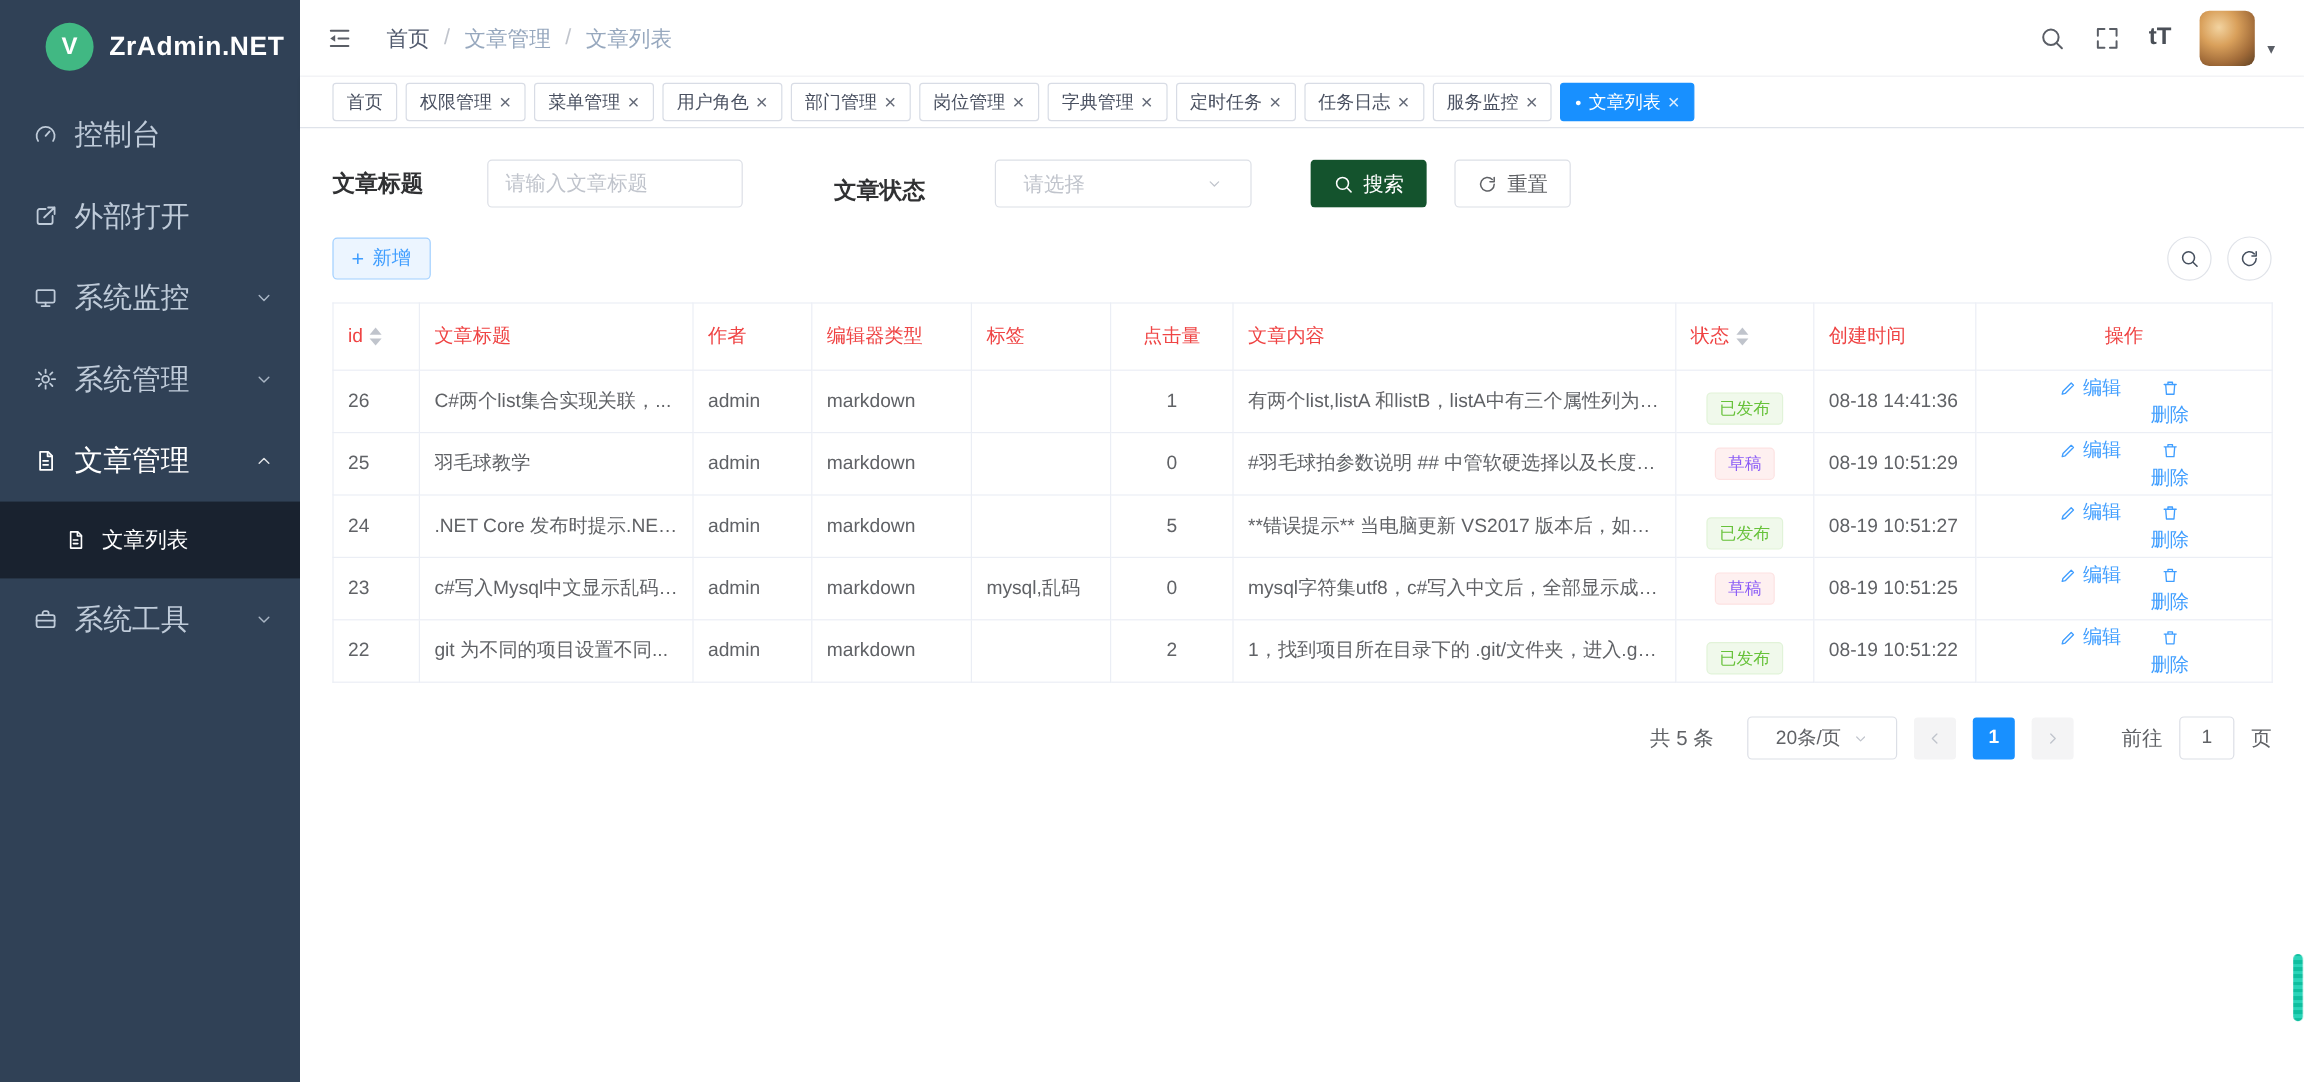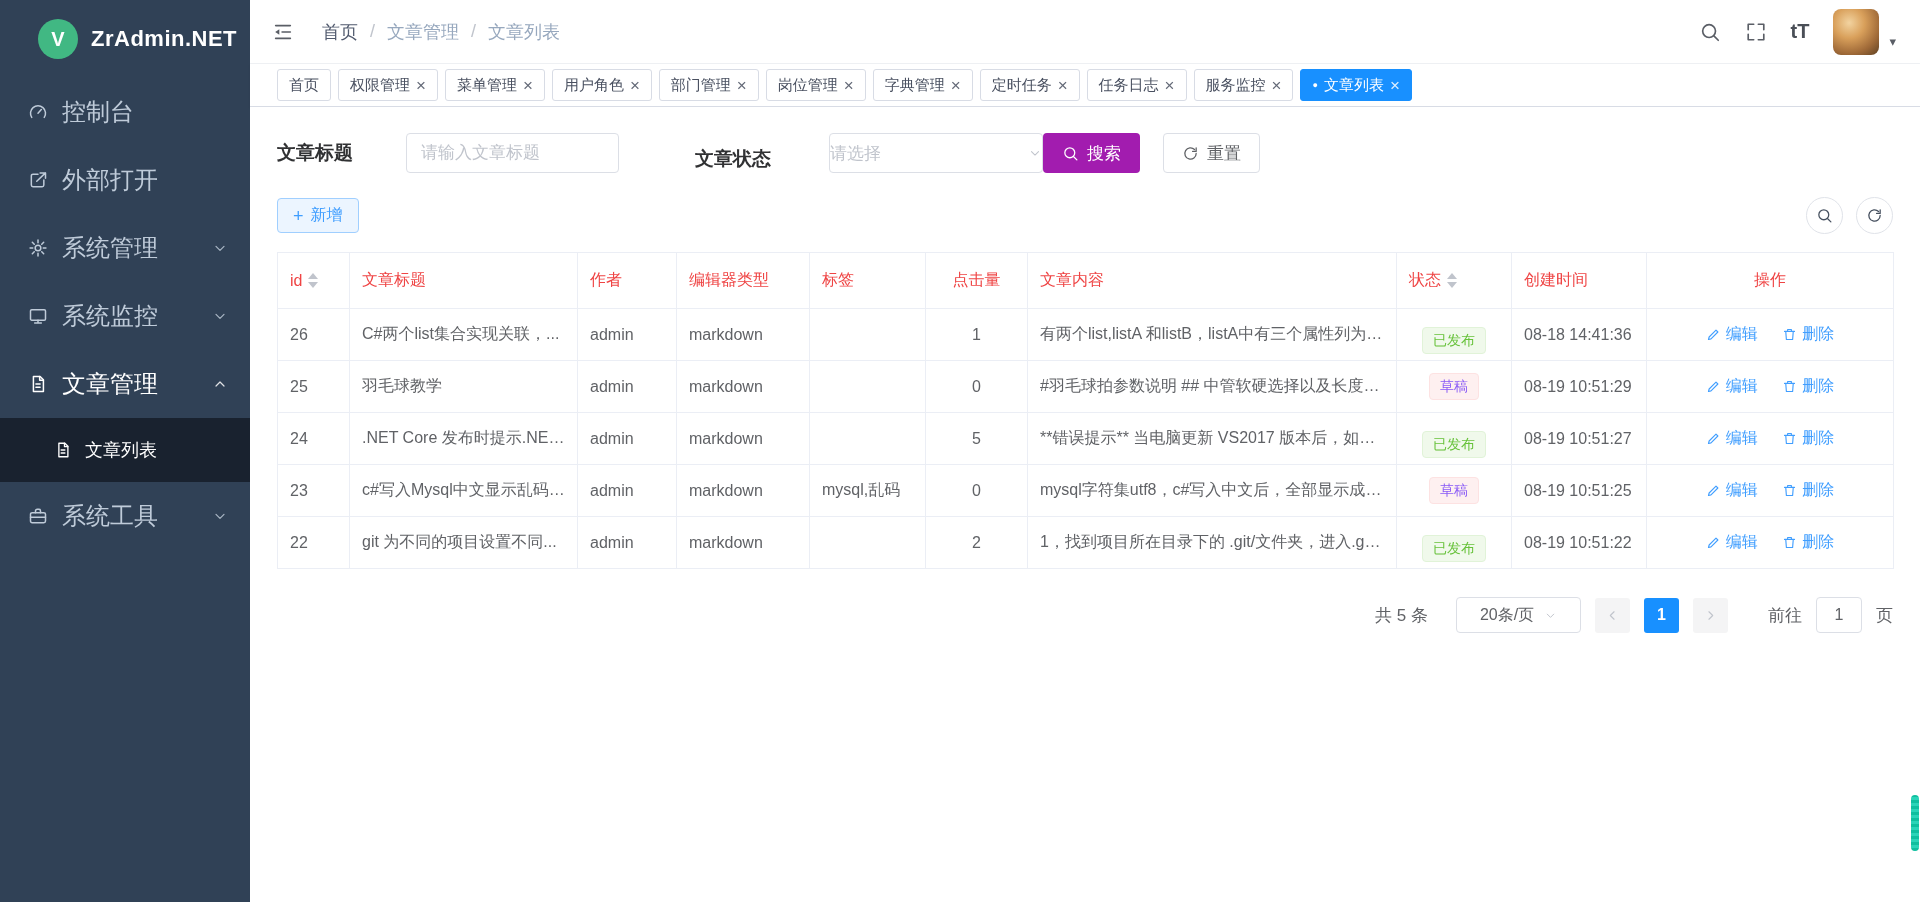--- a/index.html
+++ b/index.html
@@ -59,26 +59,26 @@
   .filter-row { display:flex; align-items:center; margin-bottom:24px; }
   .filter-label { font-size:19px; font-weight:bold; color:#303133; }
   .lbl-title { margin-right:53px; }
   .lbl-status { margin-left:76px; margin-right:58px;margin-top:12px; }
   .text-input { width:213px; height:40px; border:1px solid #dcdfe6; border-radius:4px;
                 padding:0 14px; font-size:17px; color:#606266; outline:none;
                 font-family:inherit; }
   .text-input::placeholder { color:#c0c4cc; }
   .fake-select { width:214px; height:40px; border:1px solid #dcdfe6; border-radius:4px;
                  display:flex; align-items:center; justify-content:space-between;
-                 padding:0 0; color:#c0c4cc; font-size:17px; cursor:pointer; background:#fff; }
+                 padding:0 23px; color:#c0c4cc; font-size:17px; cursor:pointer; background:#fff; }
   .fake-select .sel-caret { color:#c0c4cc; }
   .btn { display:inline-flex; align-items:center; gap:8px; height:40px; padding:0 18px;
          border-radius:4px; font-size:17px; cursor:pointer; border:1px solid transparent;
          font-family:inherit; }
-  .btn-search { background:#a21caf; color:#fff; }
+  .btn-search { background:#14532d; color:#fff; margin-left:49px; }
   .btn-reset { background:#fff; border-color:#dcdfe6; color:#606266; margin-left:23px; }
 
   
   .toolbar-row { display:flex; align-items:center; margin-bottom:18px; }
   .btn-add { height:35px; padding:0 15px; background:#ecf5ff; border:1px solid #a0cfff;
              color:#409eff; border-radius:4px; font-size:16px; display:inline-flex;
              align-items:center; gap:7px; cursor:pointer; font-family:inherit; }
   .btn-add .plus { font-size:18px; line-height:1; }
   .toolbar-right { margin-left:auto; display:flex; gap:13px; }
   .circle-btn { width:37px; height:37px; border-radius:50%; border:1px solid #e0e3e9; background:#fff;
@@ -97,21 +97,21 @@
               border-bottom:6px solid #c0c4cc; }
   .caret-down { width:0; height:0; border-left:5px solid transparent; border-right:5px solid transparent;
                 border-top:6px solid #c0c4cc; }
   col.c-id{width:72px} col.c-title{width:228px} col.c-author{width:99px} col.c-editor{width:133px}
   col.c-tags{width:116px} col.c-clicks{width:102px} col.c-content{width:369px} col.c-status{width:115px}
   col.c-created{width:135px} col.c-ops{width:247px}
   .badge { display:inline-block; height:27px; line-height:25px; padding:0 10px; border-radius:4px; font-size:14px; }
   .badge-success { background:#f0f9eb; color:#67c23a; border:1px solid #e1f3d8;margin-top:12px; }
   .badge-danger  { background:#fef0f0; color:#8b5cf6; border:1px solid #fde2e2; }
   .op-link { color:#409eff; display:inline-flex; align-items:center; gap:5px; cursor:pointer; font-size:16px; }
-  .op-link + .op-link { margin-left:20px; }
+  .op-link + .op-link { margin-left:20px;flex-direction:column; }
 
   
   .pagination { display:flex; align-items:center; justify-content:flex-end; gap:14px;
                 margin-top:28px; font-size:17px; color:#606266; }
   .page-total { margin-right:14px; }
   .page-size-select { width:125px; height:36px; border:1px solid #dcdfe6; border-radius:4px;
                       display:flex; align-items:center; justify-content:center; gap:10px;
                       color:#606266; font-size:16px; cursor:pointer; background:#fff; }
   .page-size-select .sel-caret { color:#c0c4cc; font-size:13px; }
   .page-btn { width:35px; height:35px; background:#f4f4f5; border-radius:3px; color:#c0c4cc;
@@ -149,35 +149,35 @@
       <div class="menu-item">
         <svg class="ic i20" viewBox="0 0 24 24">
             <path d="M12 5H6a2 2 0 0 0-2 2v11a2 2 0 0 0 2 2h11a2 2 0 0 0 2-2v-6"></path>
             <path d="M14.5 3.5H21V10M10.5 13.5L21 3.5"></path>
           </svg>
         <span>外部打开</span>
       </div>
 
       <div class="menu-item">
         <svg class="ic i20" viewBox="0 0 24 24">
+            <rect x="3" y="4.5" width="18" height="12.5" rx="1.5"></rect>
+            <path d="M12 17v3.5M8 20.5h8"></path>
+          </svg>
+        <span>系统监控</span>
+        <svg class="ic arrow" viewBox="0 0 24 24">
+            <path d="M6 9.5l6 6 6-6"></path>
+          </svg>
+      </div>
+
+      <div class="menu-item">
+        <svg class="ic i20" viewBox="0 0 24 24">
             <circle cx="12" cy="12" r="3.4"></circle>
             <path d="M12 2.5v3.2M12 18.3v3.2M2.5 12h3.2M18.3 12h3.2M5.2 5.2l2.3 2.3M16.5 16.5l2.3 2.3M18.8 5.2l-2.3 2.3M7.5 16.5l-2.3 2.3"></path>
           </svg>
         <span>系统管理</span>
-        <svg class="ic arrow" viewBox="0 0 24 24">
-            <path d="M6 9.5l6 6 6-6"></path>
-          </svg>
-      </div>
-
-      <div class="menu-item">
-        <svg class="ic i20" viewBox="0 0 24 24">
-            <rect x="3" y="4.5" width="18" height="12.5" rx="1.5"></rect>
-            <path d="M12 17v3.5M8 20.5h8"></path>
-          </svg>
-        <span>系统监控</span>
         <svg class="ic arrow" viewBox="0 0 24 24">
             <path d="M6 9.5l6 6 6-6"></path>
           </svg>
       </div>
 
       <div class="menu-item parent-active">
         <svg class="ic i20" viewBox="0 0 24 24">
             <path d="M6.5 3h8l4 4v14h-12z"></path>
             <path d="M14 3v4.5h4.5M9.5 12h5M9.5 16h5"></path>
           </svg>

